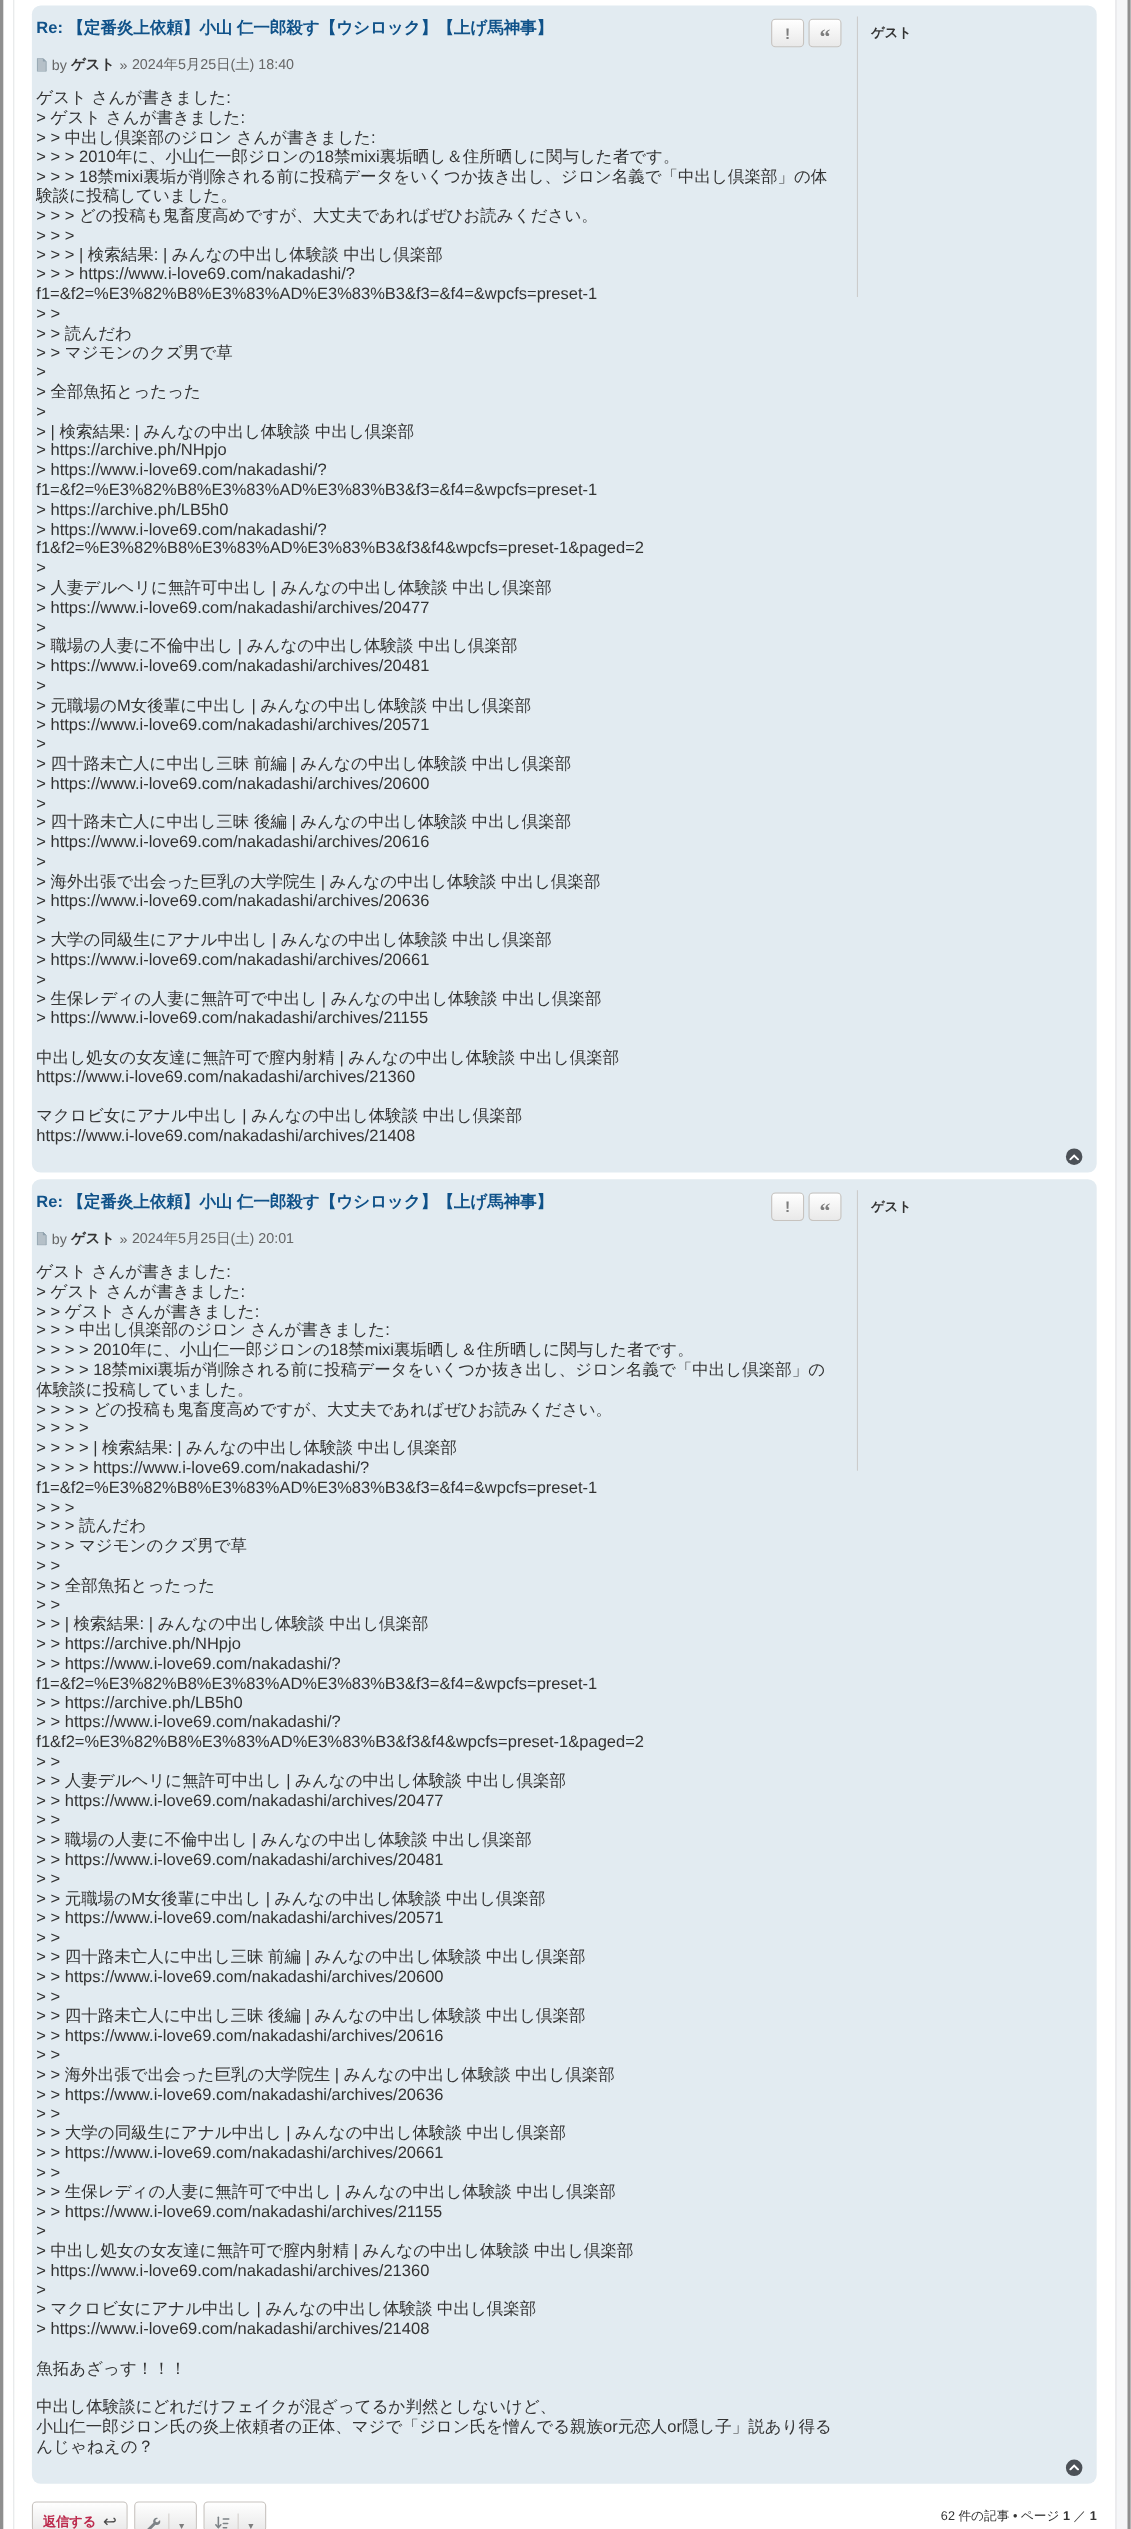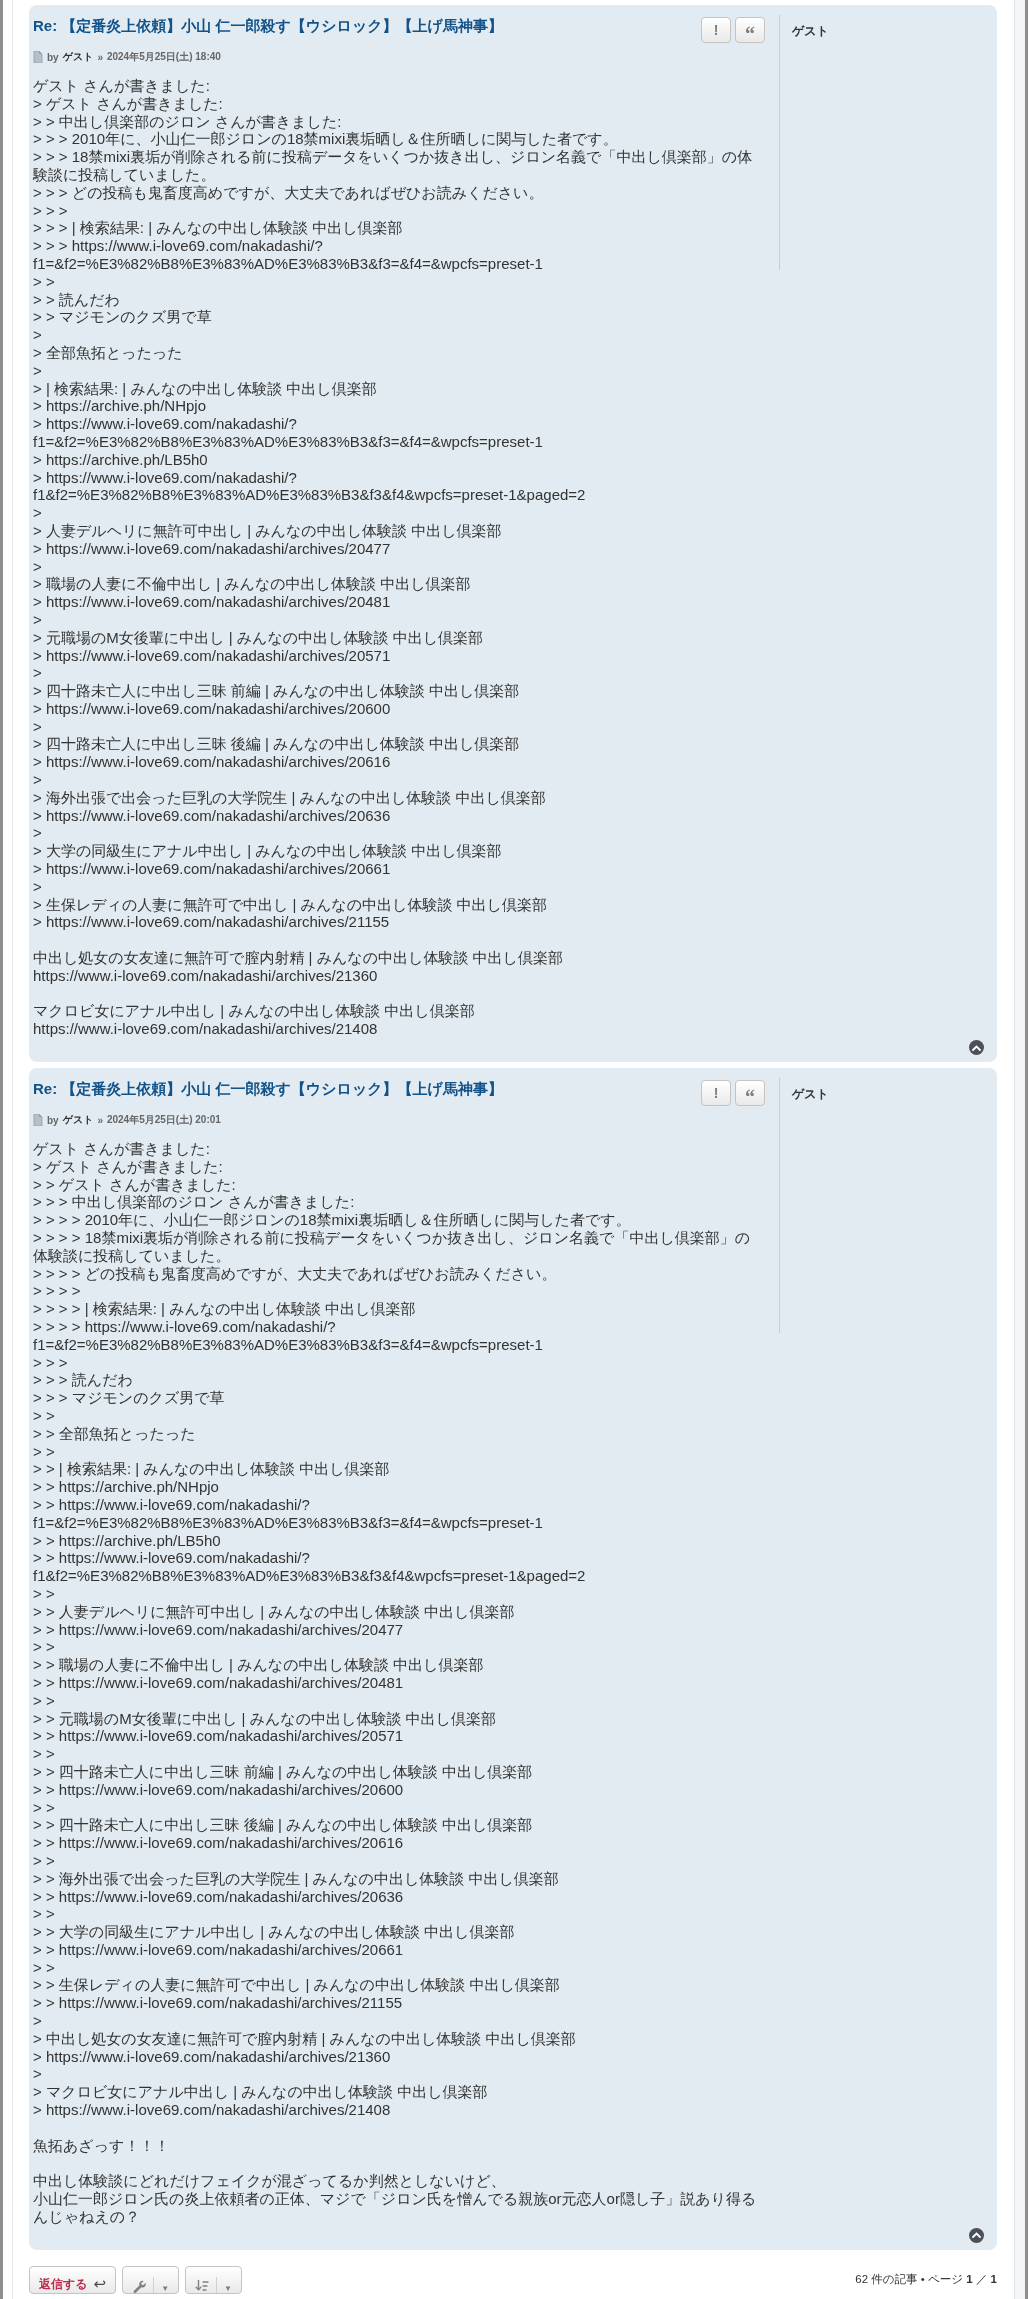--- a/index.html
+++ b/index.html
@@ -23,21 +23,21 @@
 
   .title-row { display:flex; align-items:flex-start; }
   .post-title { flex:1; font-size:15px; font-weight:bold; color:#105289; line-height:1.25; text-decoration:none; }
   .post-buttons { display:flex; gap:4px; margin-left:10px; }
   .mini-btn { display:inline-flex; align-items:center; justify-content:center; width:30px; height:26px;
               border:1px solid #c7c3bf; border-radius:4px; background:linear-gradient(#ffffff,#e9e9e9);
               color:#7d7d7d; cursor:pointer; }
   .mini-btn .bang { font-weight:bold; font-size:14px; }
   .mini-btn .qmark { font-family:"Liberation Serif","DejaVu Serif",serif; font-weight:bold; font-size:20px; line-height:10px; margin-top:8px; }
 
-  .author-line { margin-top:7px; font-size:10px; color:#666; display:flex; align-items:center; gap:4px;font-weight:bold; }
+  .author-line { margin-top:7px; font-size:13px; color:#666; display:flex; align-items:center; gap:4px; }
   .author-line b { color:#333; }
   .page-icon { display:inline-block; }
 
   .post-body { margin-top:13px; font-size:15px; line-height:17.8px; white-space:pre-wrap; overflow-wrap:break-word; color:#333; }
 
   .top-btn { position:absolute; right:13px; bottom:7px; width:15px; height:15px; border-radius:50%;
              background:#4c5157; display:flex; align-items:center; justify-content:center; cursor:pointer; }
 
   
   .actions-row { display:flex; align-items:center; margin:16px 16px 0 16px; }

